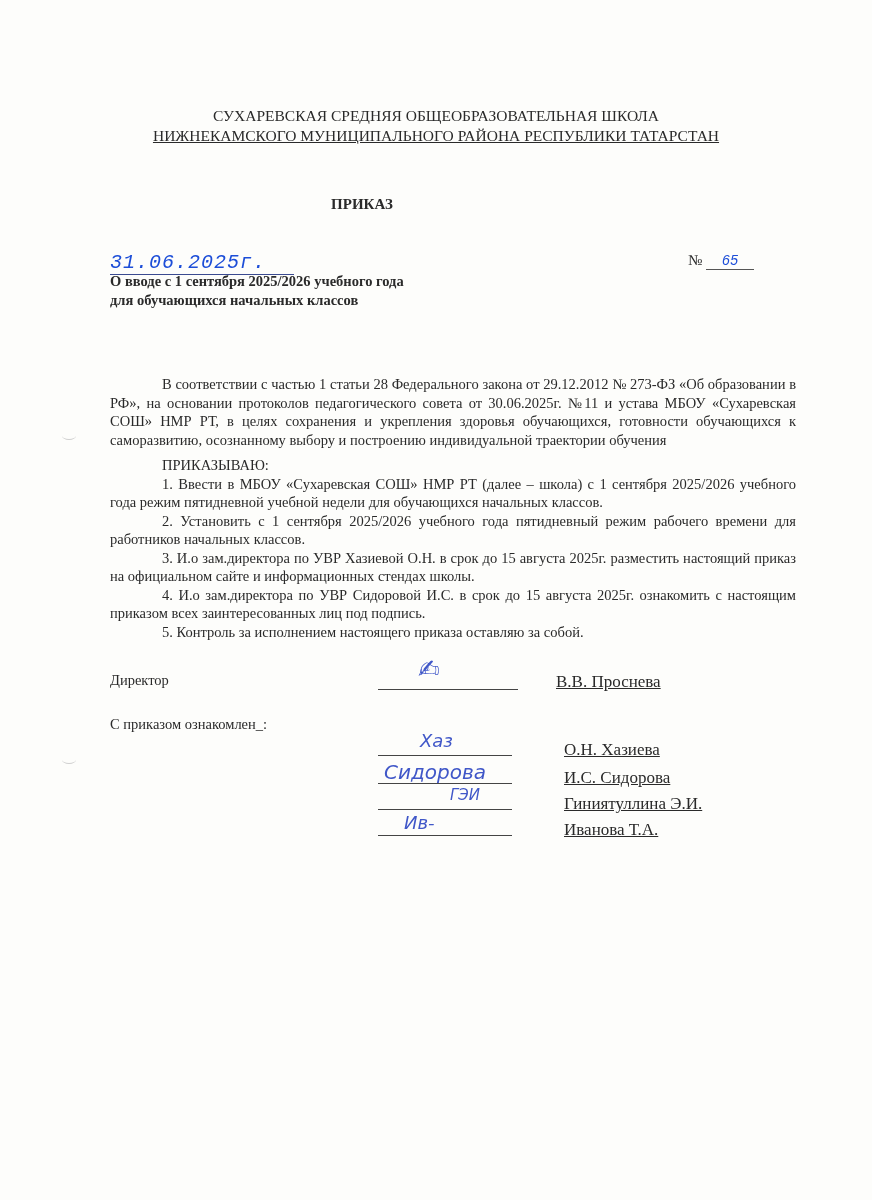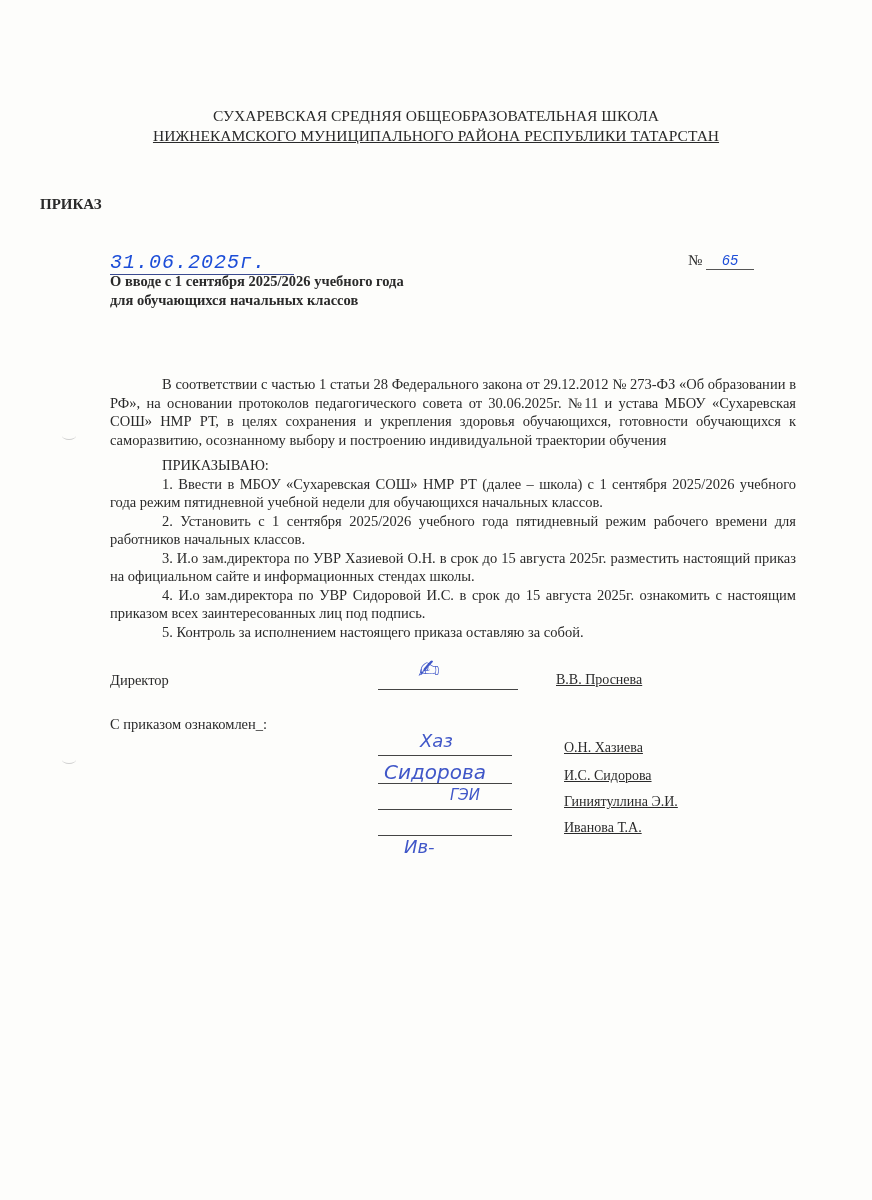--- a/index.html
+++ b/index.html
@@ -4,33 +4,33 @@
 <style>
   html, body { margin:0; padding:0; }
   body {
     width:872px; height:1200px; background:#fdfdfb; position:relative; overflow:hidden;
     font-family:"Liberation Serif", "DejaVu Serif", serif; color:#2a2a2a;
   }
   .abs { position:absolute; }
   .header { left:0; width:872px; text-align:center; font-size:15.5px; line-height:20px; }
   .h1 { top:106px; }
   .h2 { top:126px; text-decoration:underline; }
-  .title { top:196px; left:0; width:724px; text-align:left; font-weight:bold; font-size:15px;padding-left:40px; }
+  .title { top:196px; left:0; width:724px; text-align:center; font-weight:bold; font-size:15px; }
   .hand { color:#1d4ed8; font-family:Liberation Mono, monospace; font-style:italic;margin-top:27px; }
   .date { left:110px; top:224px; font-size:20px; letter-spacing:1px; border-bottom:1px solid #3a4a90; padding-right:28px; }
   .num-wrap { left:688px; top:226px; font-size:15px; }
   .num-val { display:inline-block; width:48px; border-bottom:1px solid #555; text-align:center; font-size:14px; }
   .subject { left:110px; top:272px; font-weight:bold; font-size:14.5px; line-height:19px; }
   .body-text { left:110px; width:686px; font-size:14.5px; line-height:18.5px; text-align:justify; }
   .indent { text-indent:52px; }
   .p1 { top:375px; }
   .order { top:456px; }
   .sig-label { left:110px; font-size:14.5px; }
   .sig-line { border-bottom:1px solid #444; width:128px; height:1px; }
-  .sig-name { font-size:14px; text-decoration:underline; }
+  .sig-name { font-size:17px; text-decoration:underline; }
   .scribble { color:#4057c8; font-family:"DejaVu Sans", sans-serif; font-style:italic; font-size:18px; }
   .mark { width:14px; height:7px; border-bottom:1px solid #cfcfcf; border-radius:0 0 50% 50%; }
 </style>
 </head>
 <body>
 
 <div class="abs header h1">СУХАРЕВСКАЯ СРЕДНЯЯ ОБЩЕОБРАЗОВАТЕЛЬНАЯ ШКОЛА</div>
 <div class="abs header h2">НИЖНЕКАМСКОГО МУНИЦИПАЛЬНОГО РАЙОНА РЕСПУБЛИКИ ТАТАРСТАН</div>
 
 <div class="abs title">ПРИКАЗ</div>
@@ -70,17 +70,17 @@
 
 <div class="abs sig-line" style="left:378px; top:782px; width:134px;"></div>
 <div class="abs scribble" style="left:384px; top:760px; font-size:20px;">Сидорова</div>
 <div class="abs sig-name" style="left:564px; top:768px;">И.С. Сидорова</div>
 
 <div class="abs sig-line" style="left:378px; top:808px; width:134px;"></div>
 <div class="abs scribble" style="left:450px; top:786px; font-size:15px;">ГЭИ</div>
 <div class="abs sig-name" style="left:564px; top:794px;">Гиниятуллина Э.И.</div>
 
 <div class="abs sig-line" style="left:378px; top:834px; width:134px;"></div>
-<div class="abs scribble" style="left:404px; top:812px;margin-top:24px;">Ив-</div>
+<div class="abs scribble" style="left:404px; top:812px;">Ив-</div>
 <div class="abs sig-name" style="left:564px; top:820px;">Иванова Т.А.</div>
 
 <div class="abs mark" style="left:62px; top:432px;"></div>
 <div class="abs mark" style="left:62px; top:756px;"></div>
 
 </body></html>

